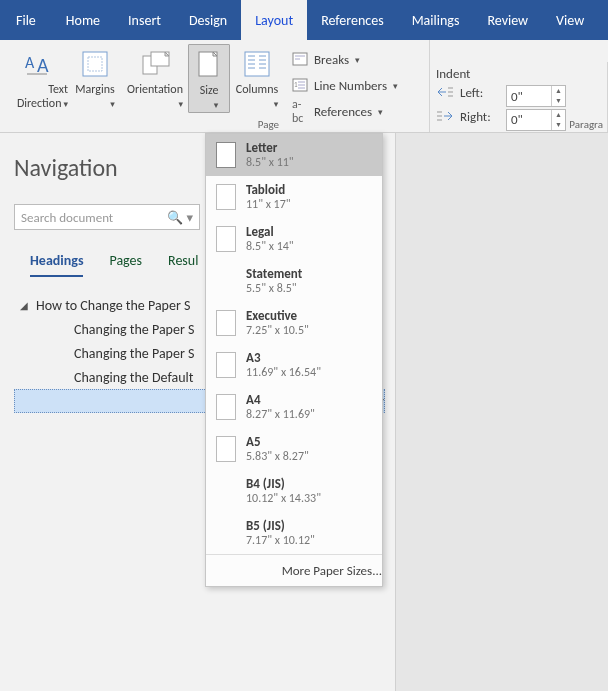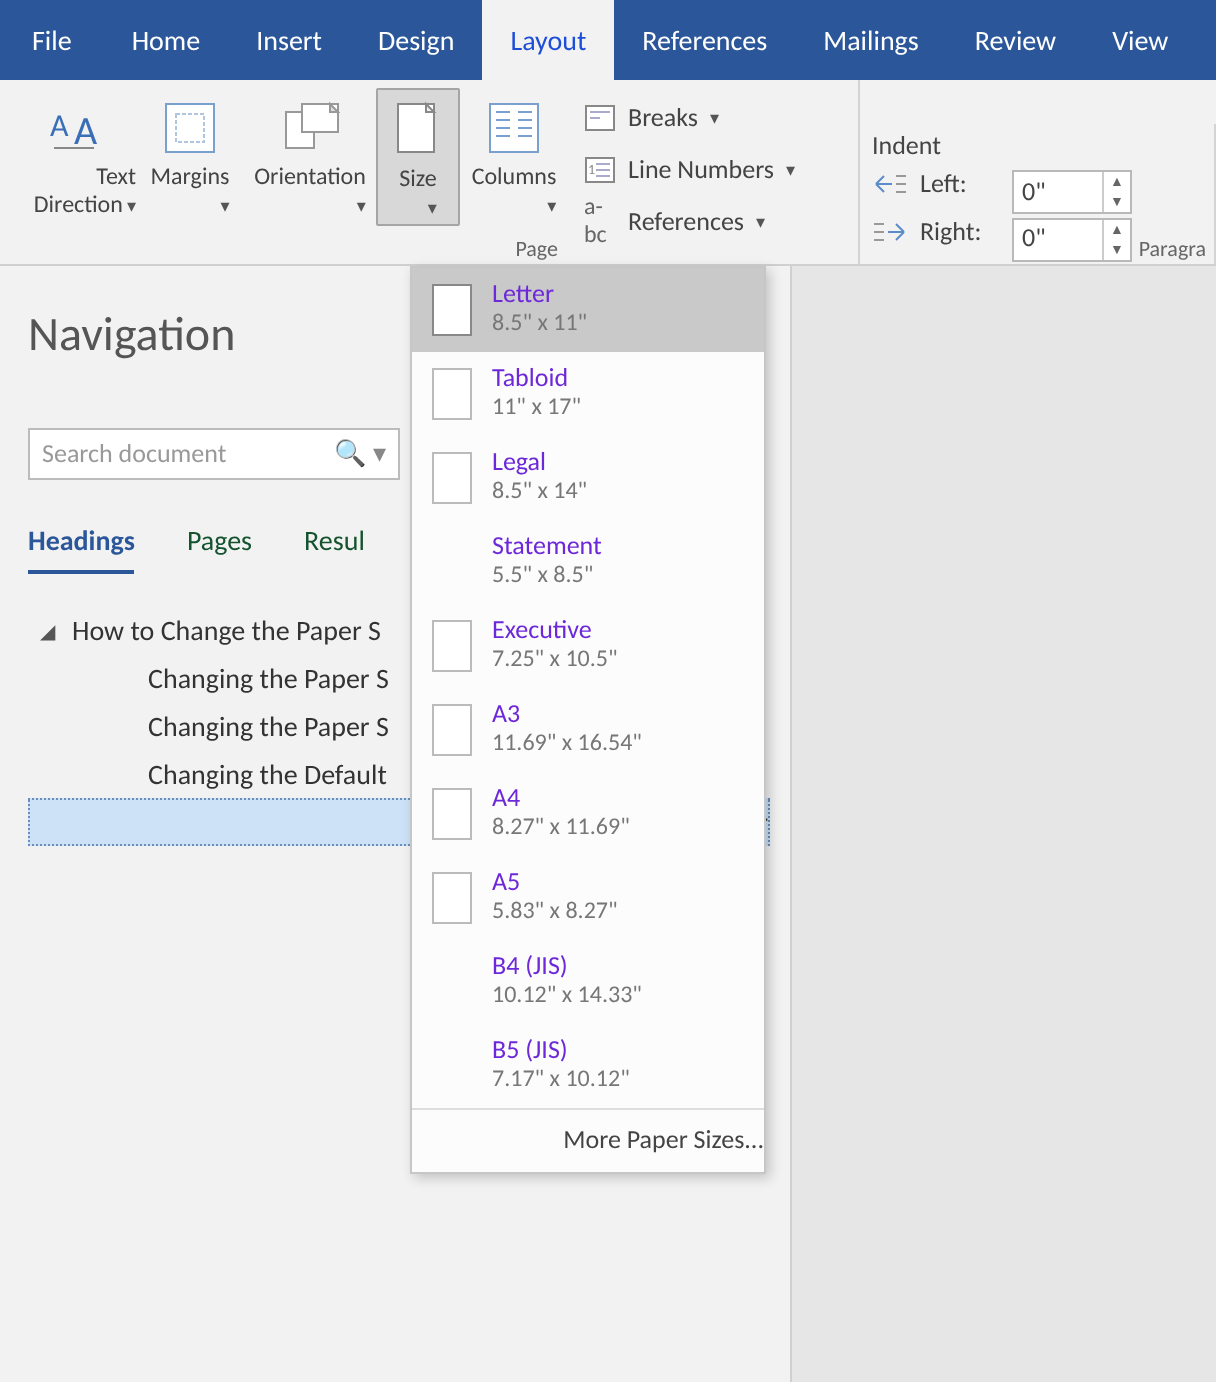--- a/index.html
+++ b/index.html
@@ -31,42 +31,42 @@
   .indent-row .icon { width:18px; height:14px; display:flex; align-items:center; justify-content:center; }
   .indent-row .lab { width:40px; font-size:13px; }
   .spinbox { display:flex; align-items:center; width:60px; height:22px; border:1px solid #b9b9b9; background:#fff; }
   .spinbox .val { flex:1; padding:0 4px; font-size:13px; }
   .spinbox .spins { width:14px; display:flex; flex-direction:column; border-left:1px solid #ccc;}
   .spinbox .spins div { height:10px; font-size:7px; line-height:10px; text-align:center; color:#666; }
 
   
   .workspace { display:flex; height: calc(691px - 40px - 93px); }
   .navpane { width: 396px; background:#f2f2f2; padding: 20px 10px 10px 14px; border-right:1px solid #d0d0d0; position:relative; }
-  .navtitle { font-size: 24px; font-weight:300; color:#555; margin-bottom: 32px; }
+  .navtitle { font-size: 24px; font-weight:300; color:#555; margin-bottom: 22px; }
   .searchbox { width: 186px; height:26px; border:1px solid #bcbcbc; background:#fff; display:flex; align-items:center; padding:0 6px; color:#999; font-size:13px; justify-content:space-between;}
   .navtabs { display:flex; gap:26px; margin-top:22px; font-size:14px; }
   .navtabs .nt { color:#14532d; padding-bottom:6px; }
-  .navtabs .nt.active { color:#2B579A; font-weight:600; border-bottom:2px solid #2B579A; }
+  .navtabs .nt.active { color:#2B579A; font-weight:600; border-bottom:2px solid #2B579A;margin-left:16px; }
   .outline { margin-top:16px; font-size:14px; color:#333; }
   .outline .row { height:24px; display:flex; align-items:center; }
   .outline .arr { width:12px; font-size:10px; color:#555; margin-right:4px; }
   .outline .ind1 { padding-left: 6px; }
   .outline .ind2 { padding-left: 60px; }
   .outline .sel { background:#cde1f7; border:1px dotted #6a8fbf;justify-content:flex-end; }
 
   .docarea { flex:1; background:#e6e6e6; border-left:0; }
 
   
   .sizedrop { position:absolute; left:205px; top:133px; width:178px; background:#fcfcfc; border:1px solid #c6c6c6; box-shadow: 2px 2px 6px rgba(0,0,0,0.2); z-index:50; }
   .sizeitem { display:flex; align-items:center; gap:10px; padding:6px 10px; }
   .sizeitem.hover { background:#c9c9c9; }
   .sizeitem.hover .pageicon{ border-color:#888;}
   .pageicon { width:20px; height:26px; border:1px solid #bbb; background:#fff; flex:0 0 auto; }
   .pageicon.none { border:none; background:transparent; }
-  .sizetxt .nm { font-size:13px; font-weight:400; color:#6d28d9; line-height:15px;}
+  .sizetxt .nm { font-size:13px; font-weight:700; color:#404040; line-height:15px;}
   .sizetxt .dim { font-size:12px; color:#777; line-height:15px;}
   .moresizes { border-top:1px solid #ddd; text-align:right; padding:8px 0; font-size:13px; color:#444;}
 </style>
 </head>
 <body>
 
 <div class="menubar">
   <div class="filetab">File</div>
   <div class="tab">Home</div>
   <div class="tab">Insert</div>

